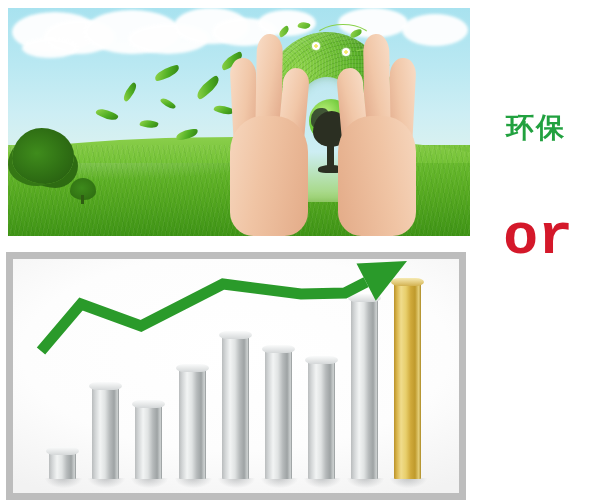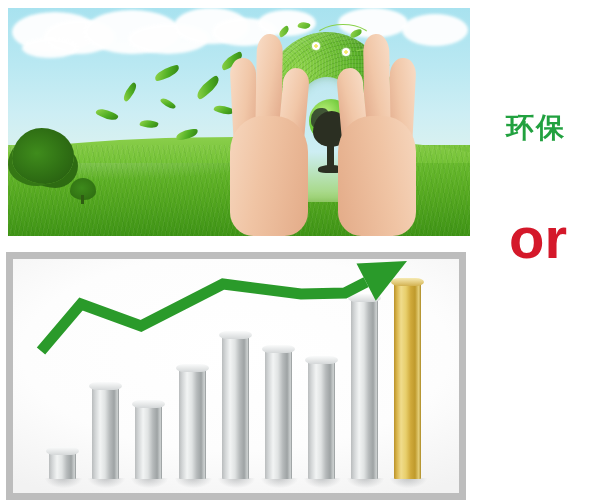--- a/index.html
+++ b/index.html
@@ -303,21 +303,21 @@
     white-space: nowrap;
   }
   #text-huanbao { top: 114px; }
   #text-xiaoyi  { top: 325px; }
   #text-or {
     position: absolute;
     left: 0;
     top: 209px;
     width: 136px;
     text-align: center;
-    font-family: Liberation Sans, sans-serif;
+    font-family: Liberation Mono, monospace;
     font-weight: bold;
     font-size: 58px;
     line-height: 1;
     color: #d4182a;
   }
 </style>
 </head>
 <body>
 
 <div id="stage">

